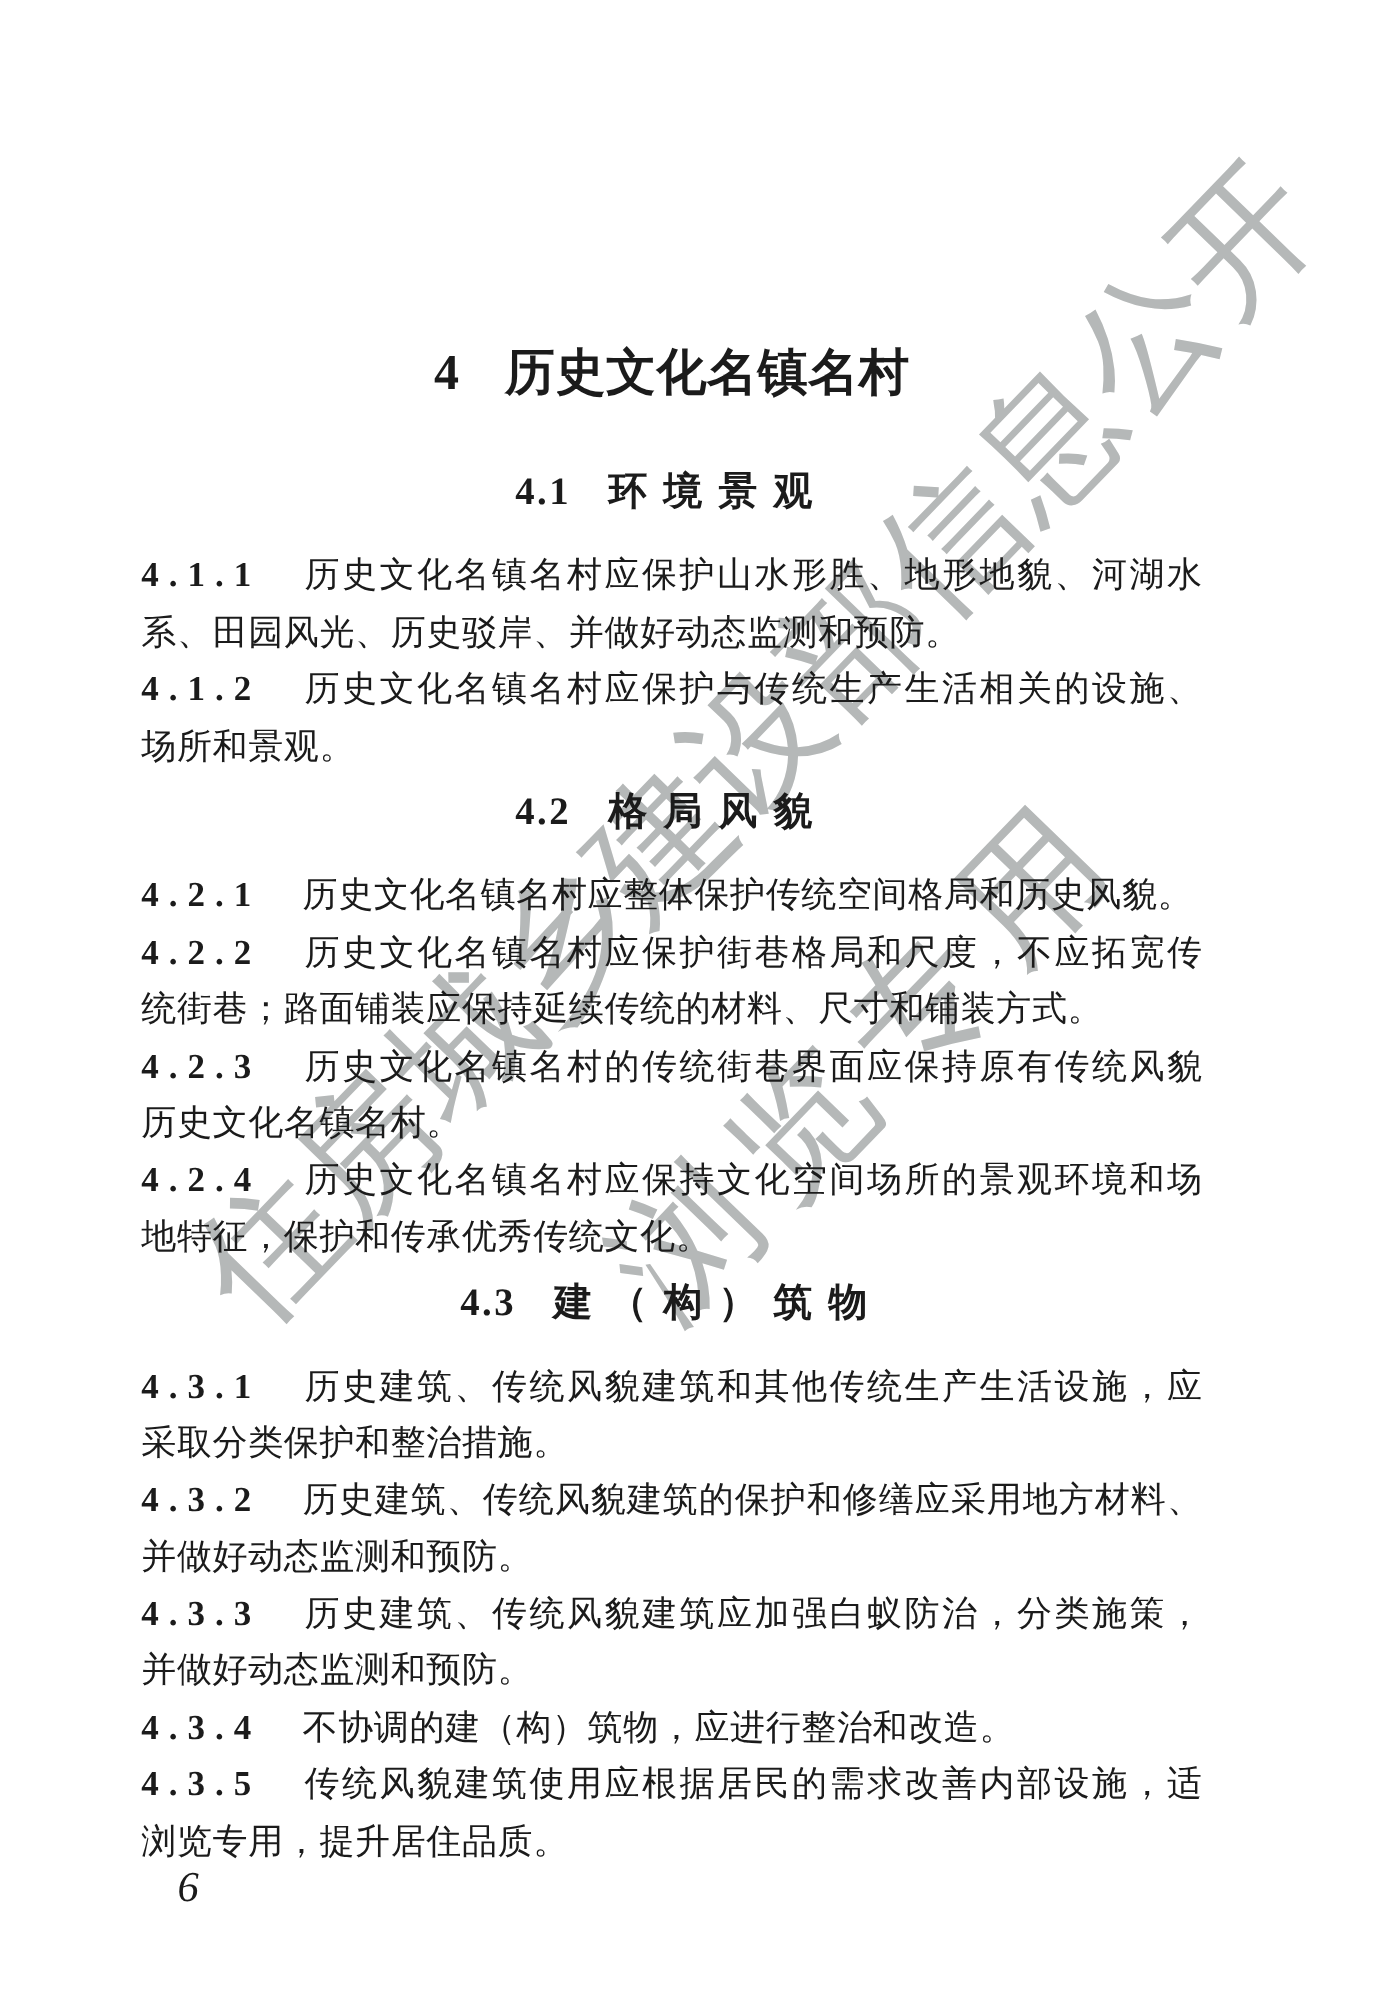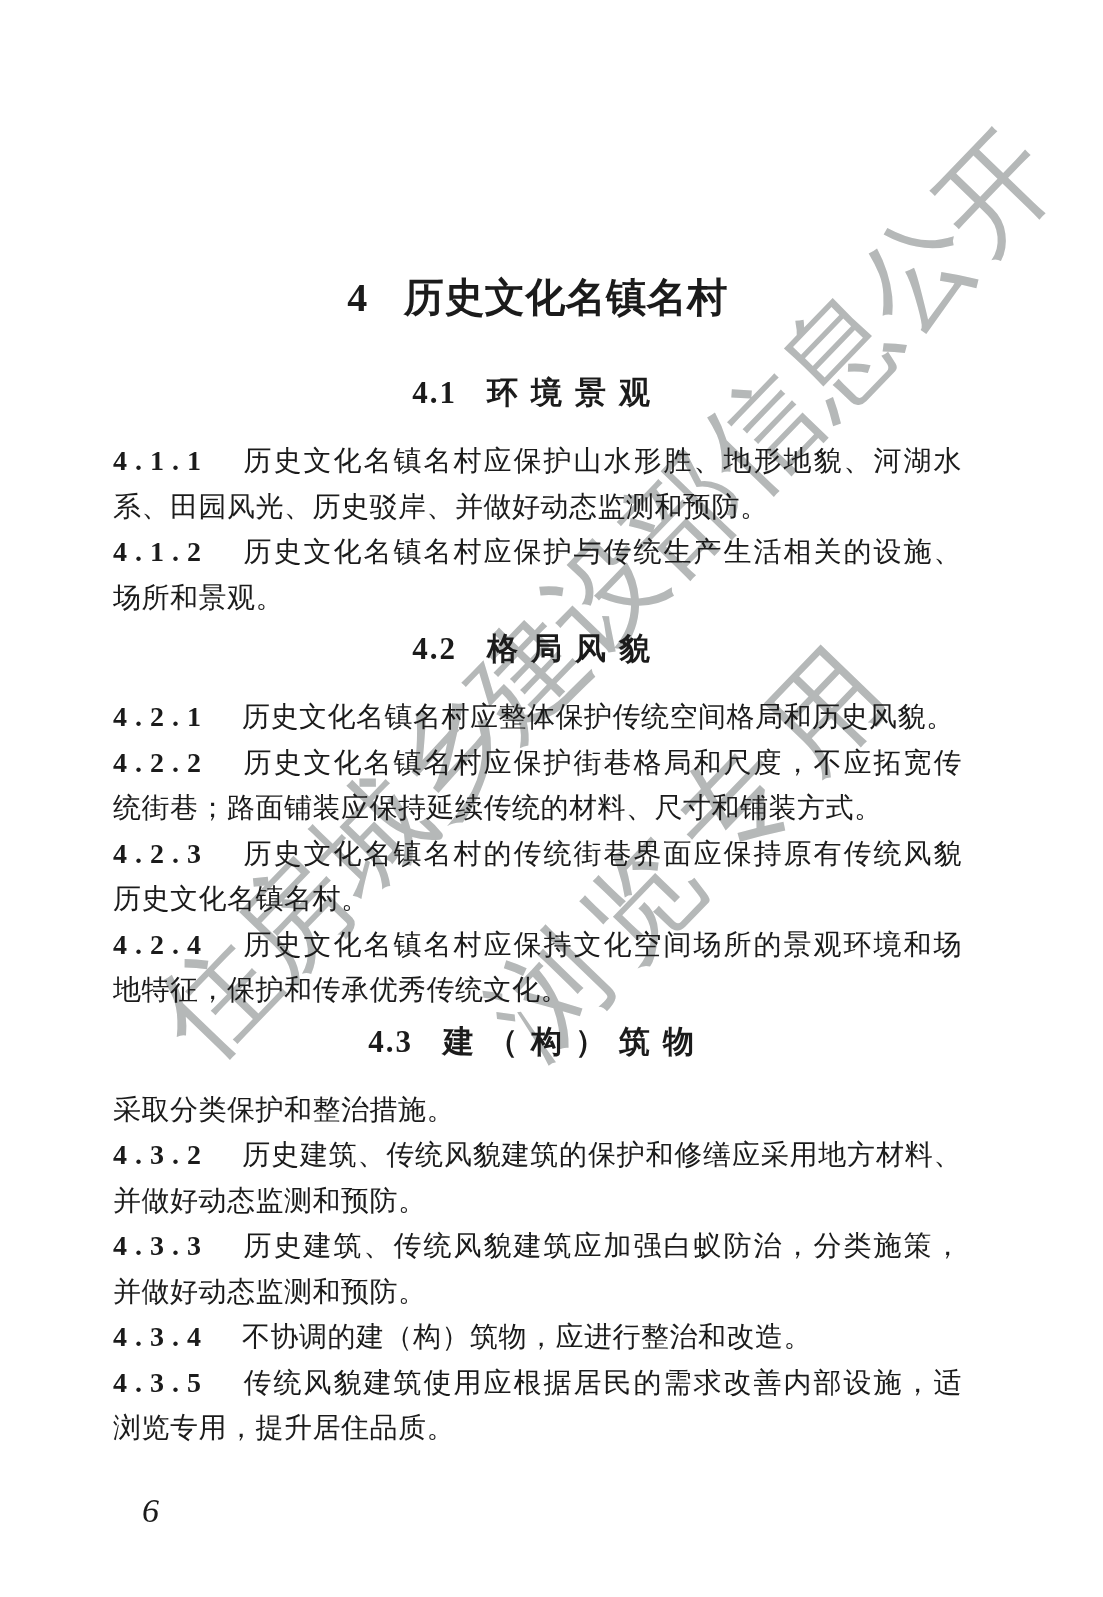--- a/index.html
+++ b/index.html
@@ -111,20 +111,21 @@
         <div class="clause">
           <div class="line just"><span class="cl-num">4.2.3</span>历史文化名镇名村的传统街巷界面应保持原有传统风貌</div>
           <div class="line">历史文化名镇名村。</div>
         </div>
         <div class="clause">
           <div class="line just"><span class="cl-num">4.2.4</span>历史文化名镇名村应保持文化空间场所的景观环境和场</div>
           <div class="line">地特征，保护和传承优秀传统文化。</div>
         </div>
         <div class="section-heading"><span class="sec-num">4.3</span><span class="sec-title">建（构）筑物</span></div>
         <div class="clause">
+          <div class="line just"><span class="cl-num">4.3.1</span>历史建筑、传统风貌建筑和其他传统生产生活设施，应</div>
           <div class="line">采取分类保护和整治措施。</div>
         </div>
         <div class="clause">
           <div class="line just"><span class="cl-num">4.3.2</span>历史建筑、传统风貌建筑的保护和修缮应采用地方材料、</div>
           <div class="line">并做好动态监测和预防。</div>
         </div>
         <div class="clause">
           <div class="line just"><span class="cl-num">4.3.3</span>历史建筑、传统风貌建筑应加强白蚁防治，分类施策，</div>
           <div class="line">并做好动态监测和预防。</div>
         </div>

